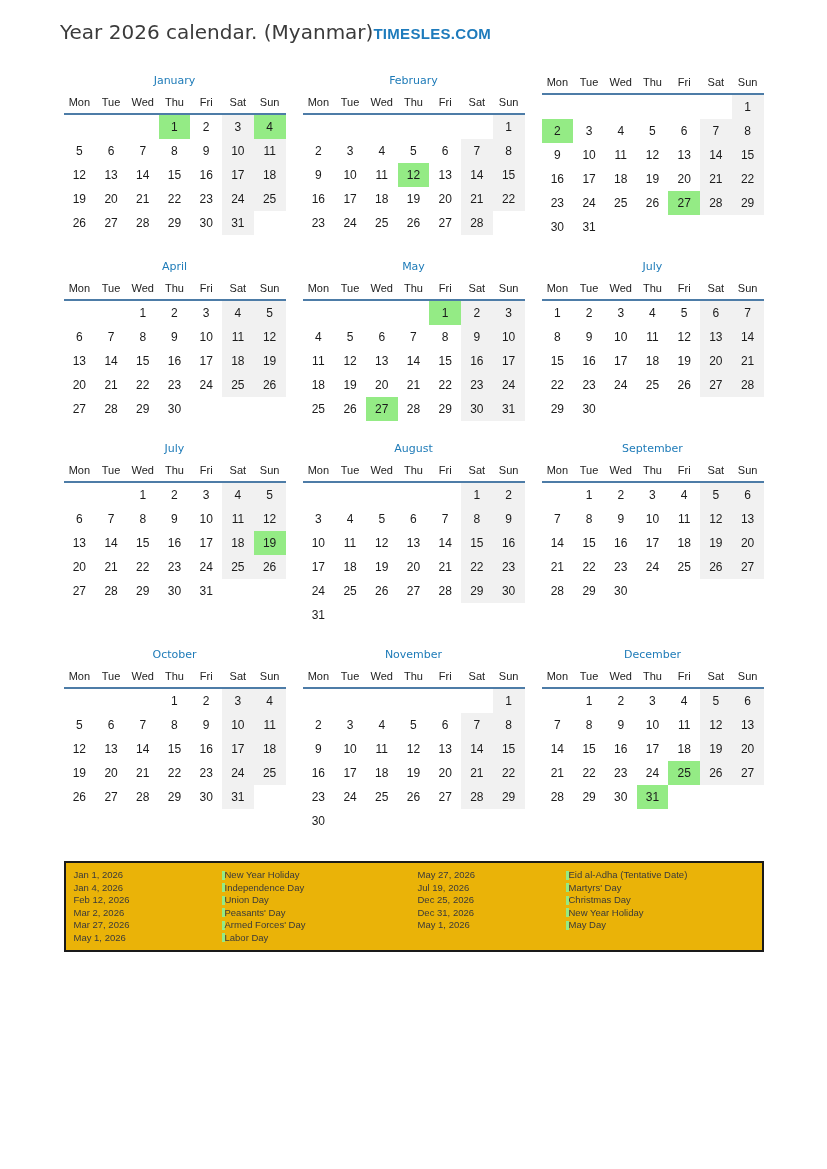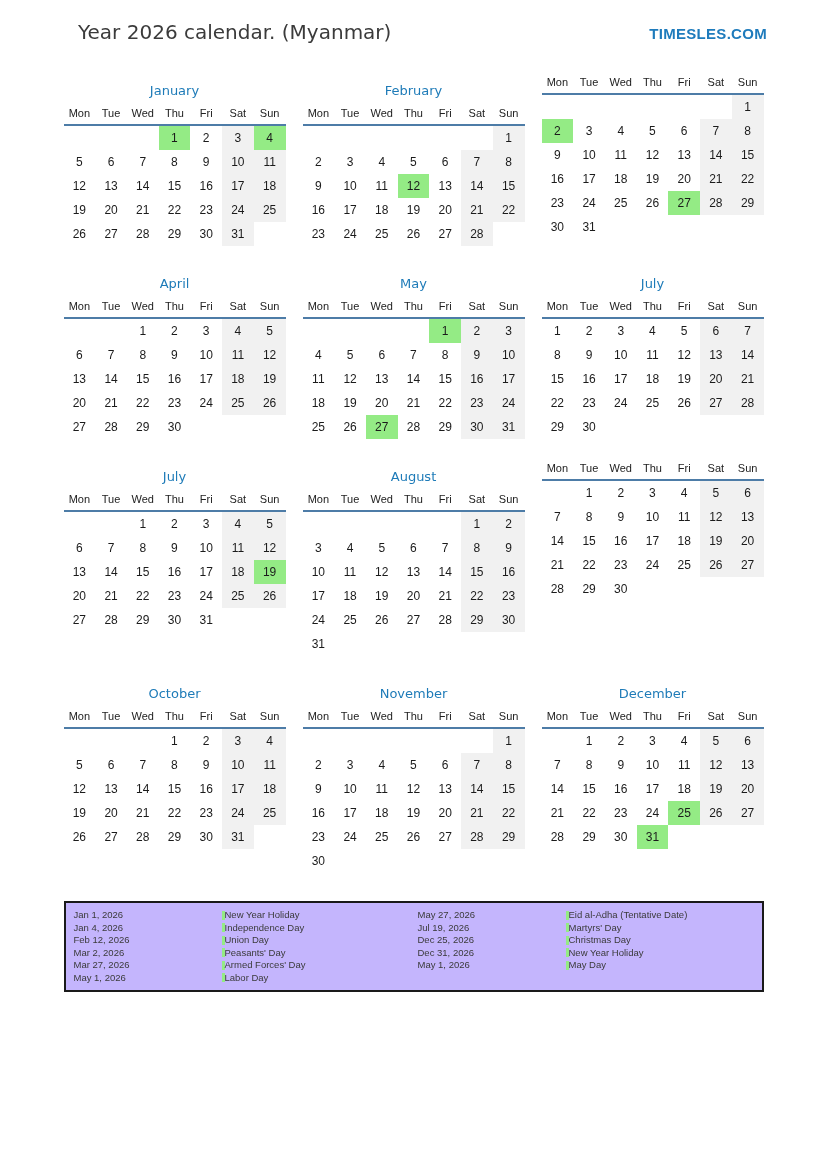--- a/index.html
+++ b/index.html
@@ -11,56 +11,56 @@
   }
   html,body{margin:0;padding:0;}
   body{
     width:827px;height:1169px;
     background:#fff;
     font-family:"Liberation Sans",sans-serif;
     color:#1b1b1b;
     overflow:hidden;
   }
   .header{
-    display:flex;justify-content:space-between;align-items:baseline;
-    padding:20px 60px 0 78px;
+    display:flex;justify-content:flex-start;align-items:baseline;
+    padding:20px 60px 0 60px;
   }
   .page-title{
     font-size:20px;font-weight:400;color:#3b3b3b;margin:0;
     font-family:"DejaVu Sans","Liberation Sans",sans-serif;
   }
   .site-link{
     font-size:15px;font-weight:700;letter-spacing:.3px;
     color:var(--link-blue);text-decoration:none;cursor:pointer;
   }
   .months{
     width:700px;margin:30px auto 0;
     display:grid;grid-template-columns:repeat(3,222px);
     justify-content:space-between;row-gap:21px;align-items:start;
   }
   .month{width:222px;}
   .month-title{
-    text-align:center;font-size:13px;color:var(--month-blue);
-    margin:9px 0 7px 0;cursor:pointer;
+    text-align:center;font-size:11px;color:var(--month-blue);
+    margin:0 0 7px 0;cursor:pointer;
     font-family:"DejaVu Sans","Liberation Sans",sans-serif;
   }
   table.cal{width:100%;border-collapse:collapse;table-layout:fixed;}
   table.cal th{
     font-size:11px;font-weight:400;color:#222;
     padding:2px 0 5px 0;border-bottom:2px solid var(--line-blue);
   }
   table.cal td{
     height:24px;text-align:center;vertical-align:middle;
     font-size:12px;color:#1b1b1b;padding:0;
   }
   table.cal td.weekend{background:var(--weekend-gray);}
   table.cal td.holiday{background:var(--holiday-green);}
   .legend{
     box-sizing:border-box;width:700px;margin:28px auto 0;
-    border:2px solid #1a1a1a;background:#c4b5fd;
+    border:2px solid #1a1a1a;background:#eab308;
     padding:6px 0 6px 8px;display:flex;min-height:85px;
   }
   .legend-col{flex:1;display:grid;grid-template-columns:148px 1fr;align-content:start;}
   .l-date,.l-holiday{font-size:9.5px;line-height:12.5px;color:#3a3a3a;white-space:nowrap;}
   .l-holiday{display:flex;align-items:center;}
   .l-bar{width:3px;height:9px;background:var(--holiday-green);flex:none;display:inline-block;}
 </style>
 </head>
 <body>
 
@@ -585,20 +585,21 @@
             <td></td>
             <td></td>
             <td></td>
             <td></td>
             <td></td>
           </tr>
         </tbody>
       </table>
     </div>
     <div class="month">
+      <div class="month-title">September</div>
       <table class="cal">
         <thead>
           <tr>
             <th>Mon</th>
             <th>Tue</th>
             <th>Wed</th>
             <th>Thu</th>
             <th>Fri</th>
             <th>Sat</th>
             <th>Sun</th>

